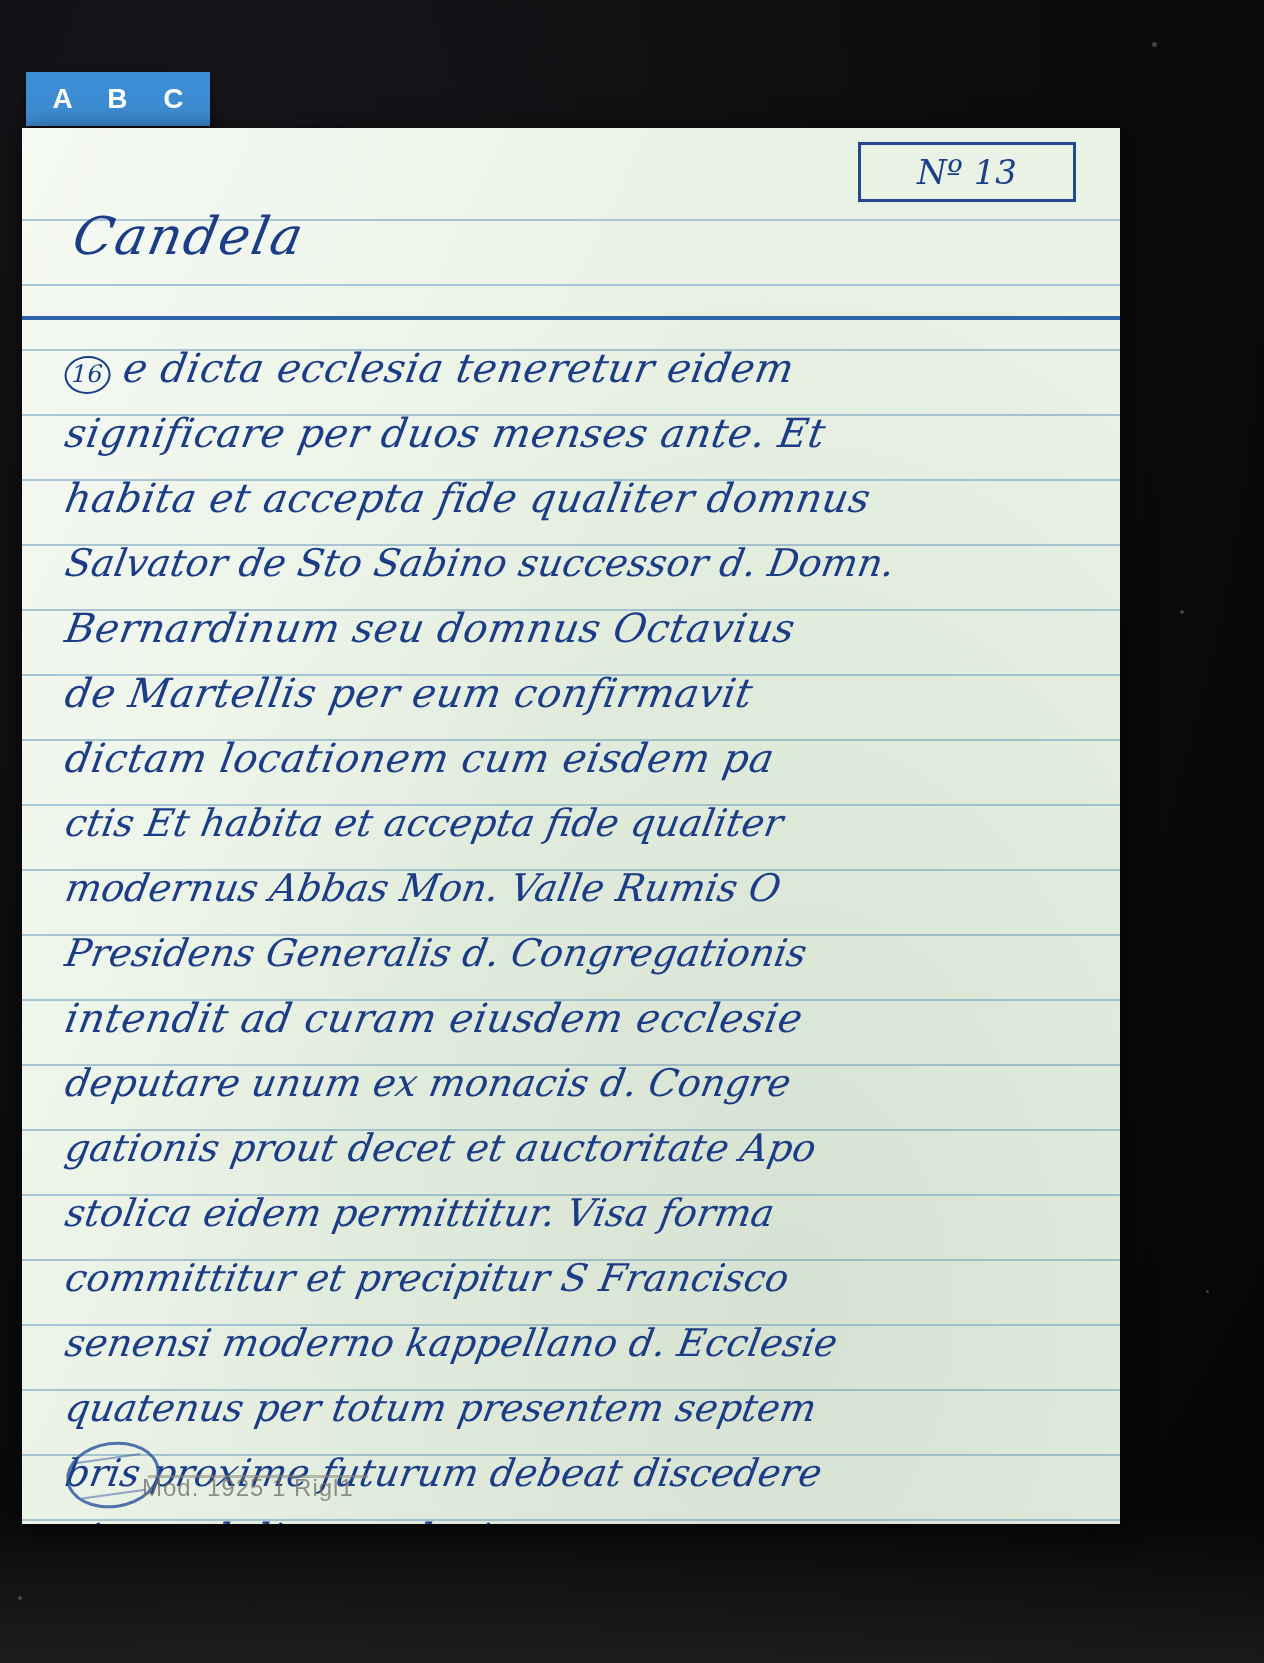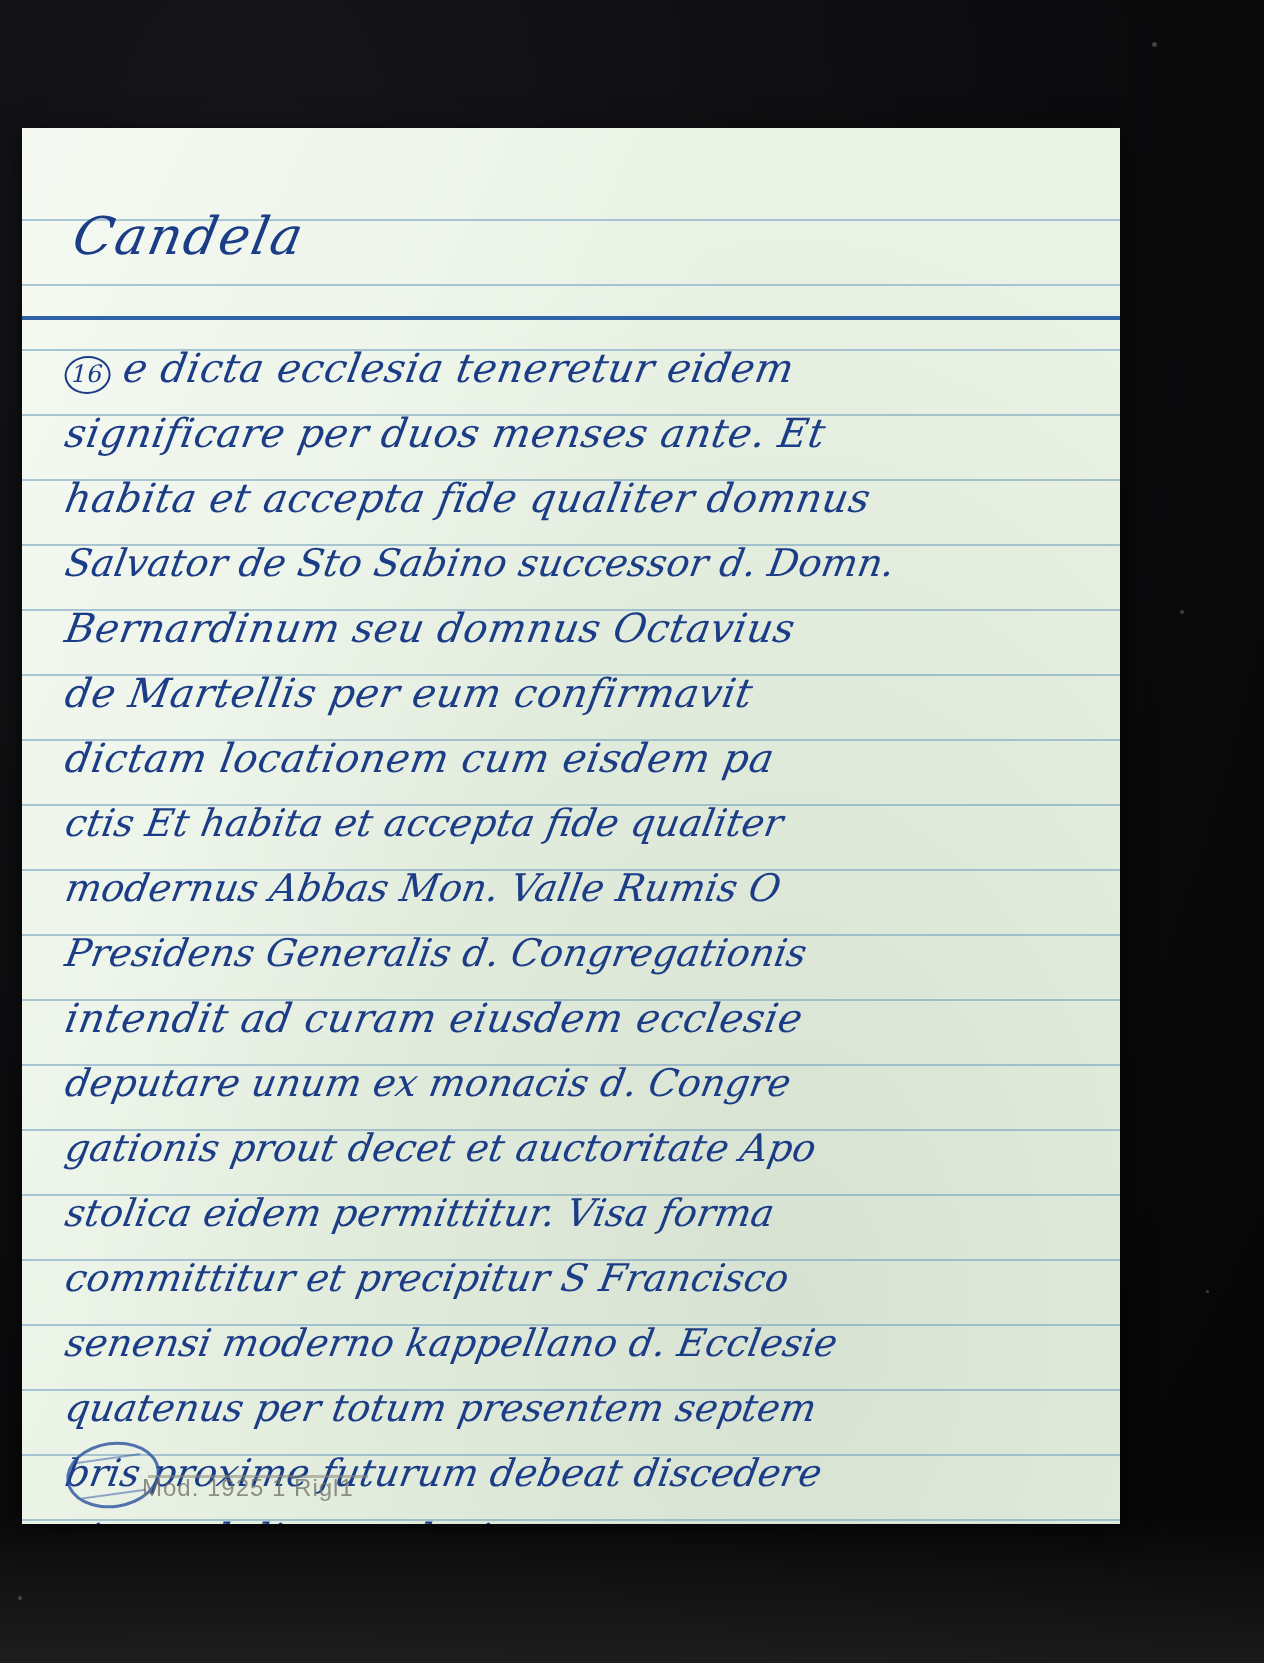--- a/index.html
+++ b/index.html
@@ -214,25 +214,31 @@
 </head>
 <body>
 
 <div id="photo">
 
   <span class="speck" style="left:1152px;top:42px;width:5px;height:5px;"></span>
   <span class="speck" style="left:1180px;top:610px;width:4px;height:4px;"></span>
   <span class="speck" style="left:1206px;top:1290px;width:3px;height:3px;"></span>
   <span class="speck" style="left:18px;top:1596px;width:4px;height:4px;"></span>
 
+  <div id="abc-tab">
+    <span>A B C</span>
+  </div>
 
   <div id="card">
     <div id="rules"></div>
     <div id="header-rule"></div>
 
+    <div id="num-box">
+      <span id="num-text" class="hand">Nº 13</span>
+    </div>
 
     <div id="title" class="hand">Candela</div>
 
     <div id="body">
       <div class="line">
         <span class="circ hand">16</span><span class="hand">e dicta ecclesia teneretur eidem</span>
       </div>
       <div class="line hand">significare per duos menses ante. Et</div>
       <div class="line hand">habita et accepta fide qualiter domnus</div>
       <div class="line hand tight">Salvator de Sto Sabino successor d. Domn.</div>

